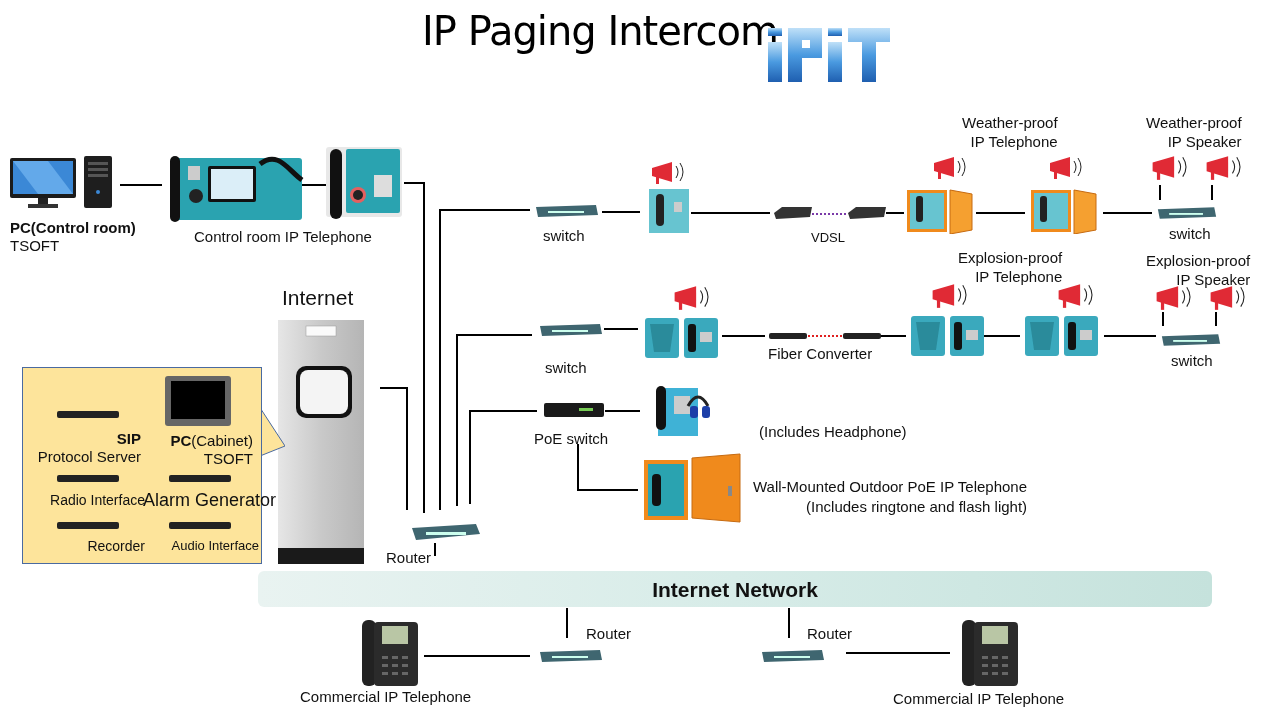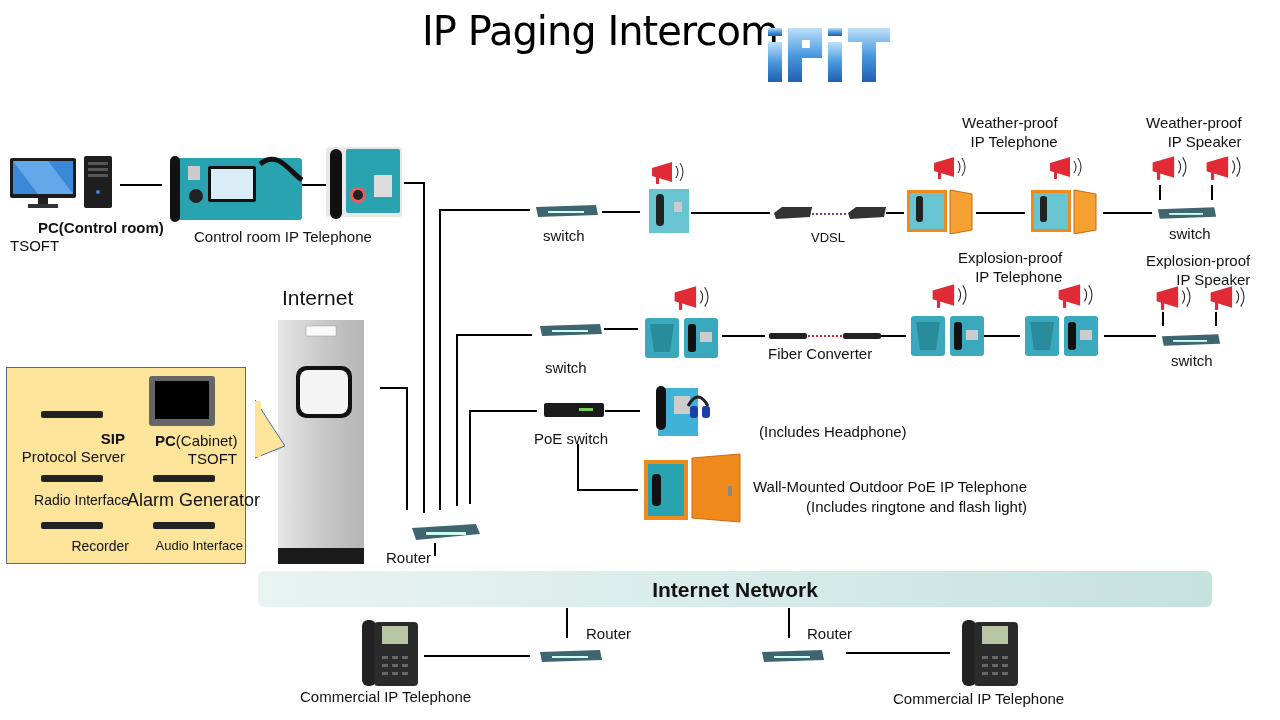--- a/index.html
+++ b/index.html
@@ -1,26 +1,26 @@
 <!DOCTYPE html>
 <html><head>
 <meta charset="utf-8">
 <style>
   html,body{margin:0;padding:0;background:#fff;}
   body{width:1280px;height:720px;position:relative;overflow:hidden;font-family:"Liberation Sans",sans-serif;color:#111;}
   .abs{position:absolute;}
   .lbl{position:absolute;font-size:15px;color:#111;white-space:nowrap;text-align:right;line-height:18px;}
-  .lbl b{font-weight:bold;margin-left:28px;}
+  .lbl b{font-weight:bold;}
   .title{position:absolute;left:378px;top:8px;font-family:"DejaVu Sans",sans-serif;font-size:40px;line-height:46px;color:#000;letter-spacing:-1px;margin-left:44px;}
   .logo{position:absolute;left:766px;top:26px;width:126px;height:58px;}
   svg.wires{position:absolute;left:0;top:0;width:1280px;height:720px;}
   .internet{position:absolute;left:258px;top:571px;width:954px;height:36px;border-radius:6px;
     background:linear-gradient(90deg,#e9f3f1 0%,#d7ece8 50%,#c5e2dc 100%);}
   .internet span{position:absolute;left:0;right:0;top:7px;text-align:center;font-size:21px;font-weight:bold;color:#111;}
-  .callout{position:absolute;left:6px;top:367px;width:238px;height:195px;background:#fde49b;border:1px solid #4a6aa0;}
+  .callout{position:absolute;left:22px;top:367px;width:238px;height:195px;background:#fde49b;border:1px solid #4a6aa0;}
   .dev{position:absolute;}
 </style>
 </head>
 <body>
 
 <div class="title">
   <div>IP Paging Intercom</div>
 </div>
 <svg class="logo" viewBox="0 0 126 58">
   <defs>

